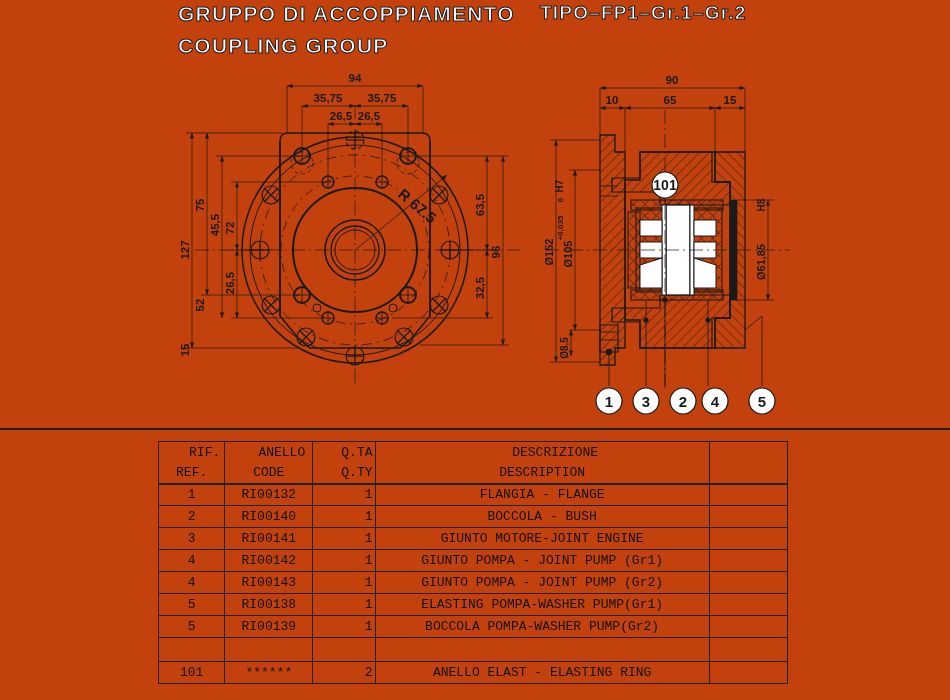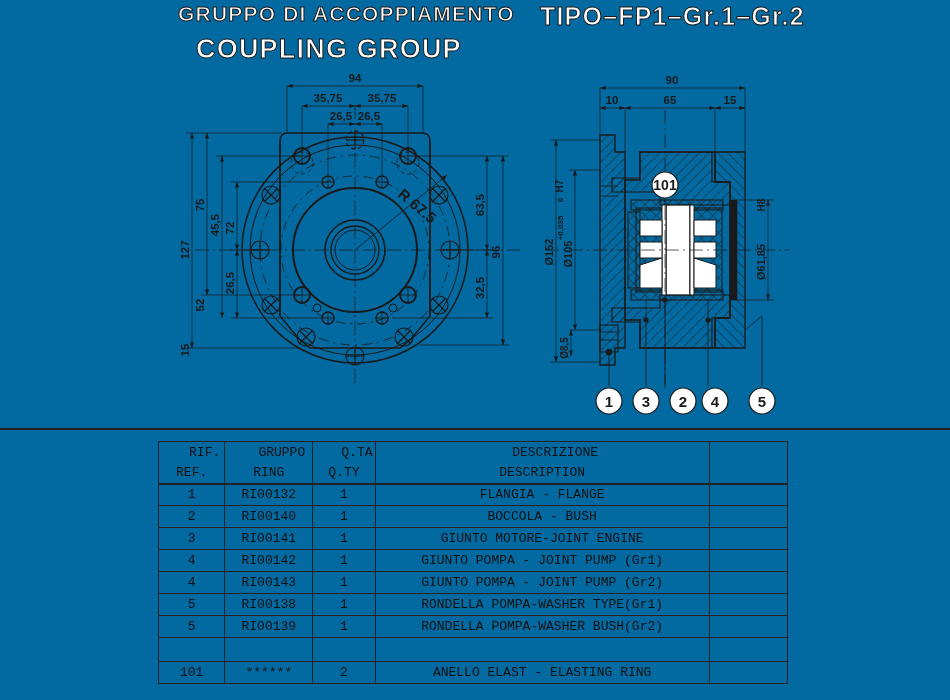--- a/index.html
+++ b/index.html
@@ -6,36 +6,36 @@
   html, body {
     margin: 0; padding: 0;
     width: 950px; height: 700px;
     background: #ffffff;
     font-family: "Liberation Sans", sans-serif;
     overflow: hidden;
   }
   #page {
     position: relative;
     width: 950px; height: 700px;
-    background: #0369a1;
+    background: #c2410c;
   }
 
   
   .title-block { position: absolute; left: 0; top: 2px; width: 950px; }
   .title-row { position: relative; height: 32px; }
   .t-it  { position: absolute; left: 178px; top: 0;
            font-size: 21px; letter-spacing: 1.2px; font-weight: bold;
            color: #fff;
            -webkit-text-stroke: 1px #1a1a1a;
            text-shadow: 0 0 0 #000; }
-  .t-it2 { position: absolute; left: 196px; top: 0;
-           font-size: 27px; letter-spacing: 1.2px; font-weight: bold;
+  .t-it2 { position: absolute; left: 178px; top: 0;
+           font-size: 21px; letter-spacing: 1.2px; font-weight: bold;
            color: #fff; -webkit-text-stroke: 1px #1a1a1a; }
   .t-right { position: absolute; left: 540px; top: 0;
-           font-size: 25px; letter-spacing: 1.2px; font-weight: bold;
+           font-size: 19px; letter-spacing: 1.2px; font-weight: bold;
            color: #fff; -webkit-text-stroke: 1px #1a1a1a; }
 
   
   .drawing { position: absolute; left: 0; top: 0; width: 889px; height: 700px; }
   svg.draw { position: absolute; left: 0; top: 0; }
 
   
   .watermark {
     position: absolute; left: 418px; top: 333px;
     font-size: 21px; font-weight: bold; font-style: italic;
@@ -58,21 +58,21 @@
     border: 1px solid #222;
     text-align: center;
     height: 22px;
     padding: 0 2px;
     white-space: nowrap;
   }
   table.parts tr.hdr td { border-bottom: none; height: 21px; padding-left: 28px; }
   table.parts tr.hdr2 td { border-top: none; height: 21px; border-bottom: 2px solid #222; margin-top: 41px; }
   table.parts tr td.c-ref  { width: 68px; }
   table.parts tr td.c-code { width: 92px; }
-  table.parts tr td.c-qty  { width: 58px; }
+  table.parts tr td.c-qty  { width: 58px; text-align: right; }
   table.parts tr td.c-desc { width: 369px; }
   table.parts tr td.c-blank{ width: 97px; }
   tr.spacer td { height: 24px; }
   .rule-top {
     position: absolute; left: 0; top: 428px; width: 950px;
     height: 2px; background: #222;
   }
 </style>
 </head>
 <body>
@@ -422,28 +422,28 @@
   </svg>
   </div>
 
 
   <div class="rule-top"></div>
   <div class="table-wrap">
     <table class="parts">
       <tbody id="tbody">
           <tr class="hdr">
             <td class="c-ref">RIF.</td>
-            <td class="c-code">GRUPPO</td>
+            <td class="c-code">ANELLO</td>
             <td class="c-qty">Q.TA</td>
             <td class="c-desc">DESCRIZIONE</td>
             <td class="c-blank"></td>
           </tr>
           <tr class="hdr2">
             <td class="c-ref">REF.</td>
-            <td class="c-code">RING</td>
+            <td class="c-code">CODE</td>
             <td class="c-qty">Q.TY</td>
             <td class="c-desc">DESCRIPTION</td>
             <td class="c-blank"></td>
           </tr>
           <tr>
             <td class="c-ref">1</td>
             <td class="c-code">RI00132</td>
             <td class="c-qty">1</td>
             <td class="c-desc">FLANGIA - FLANGE</td>
             <td class="c-blank"></td>
@@ -473,28 +473,28 @@
             <td class="c-ref">4</td>
             <td class="c-code">RI00143</td>
             <td class="c-qty">1</td>
             <td class="c-desc">GIUNTO POMPA - JOINT PUMP (Gr2)</td>
             <td class="c-blank"></td>
           </tr>
           <tr>
             <td class="c-ref">5</td>
             <td class="c-code">RI00138</td>
             <td class="c-qty">1</td>
-            <td class="c-desc">RONDELLA POMPA-WASHER TYPE(Gr1)</td>
+            <td class="c-desc">ELASTING POMPA-WASHER PUMP(Gr1)</td>
             <td class="c-blank"></td>
           </tr>
           <tr>
             <td class="c-ref">5</td>
             <td class="c-code">RI00139</td>
             <td class="c-qty">1</td>
-            <td class="c-desc">RONDELLA POMPA-WASHER BUSH(Gr2)</td>
+            <td class="c-desc">BOCCOLA POMPA-WASHER PUMP(Gr2)</td>
             <td class="c-blank"></td>
           </tr>
           <tr class="spacer">
             <td class="c-ref"></td>
             <td class="c-code"></td>
             <td class="c-qty"></td>
             <td class="c-desc"></td>
             <td class="c-blank"></td>
           </tr>
           <tr>

